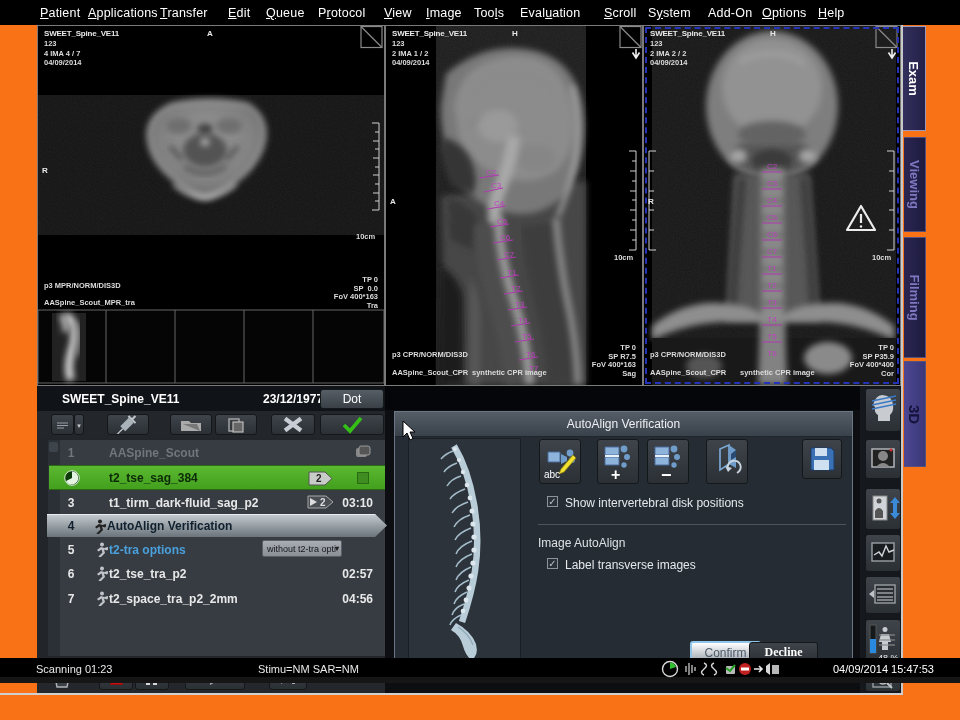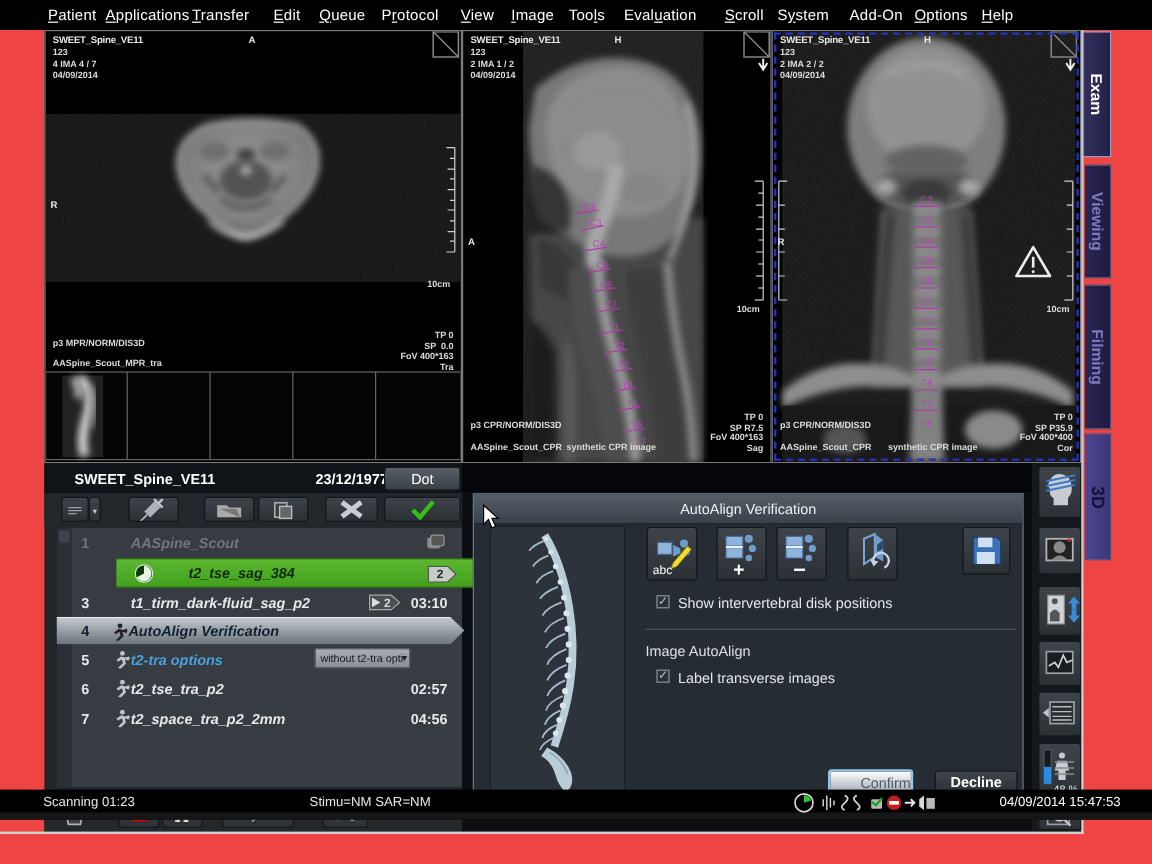--- a/index.html
+++ b/index.html
@@ -1,40 +1,40 @@
 <!DOCTYPE html>
 <html><head>
 <meta charset="utf-8">
 <style>
 * { margin:0; padding:0; box-sizing:border-box; }
 html,body { width:960px; height:720px; background:#000; overflow:hidden;
   font-family:"Liberation Sans", sans-serif; }
 .abs { position:absolute; }
-#stage { position:relative; width:960px; height:720px; background:#ef4444; }
+#stage { position:relative; width:960px; height:720px; background:#f97316; }
 
 #menubar { left:0; top:0; width:960px; height:25px; background:#000; color:#fff;
   font-size:12.5px; letter-spacing:0.2px; }
 #menubar span { position:absolute; top:6px; white-space:nowrap; }
 #menubar u { text-decoration:underline; }
 
 .vp { background:#000; border:1px solid #7a7a7a; overflow:hidden; }
 .ovl { position:absolute; color:#dcdcdc; font-size:7.5px; line-height:8.5px; white-space:pre; font-weight:bold; }
 .ovlb { font-weight:bold; font-size:8px; letter-spacing:-0.2px; color:#e8e8e8; }
 
 .tab { position:absolute; border:1px solid #8888aa; border-left:none; color:#8078c0;
   display:flex; align-items:center; justify-content:center; }
 .tab .vt { transform:rotate(90deg); white-space:nowrap; font-size:13px; font-weight:bold; }
 
 #proto { left:37px; top:386px; width:348px; height:309px; background:#22262a; }
 .btn3d { background:linear-gradient(#3e444a,#2b3035); border:1px solid #15181b;
   border-radius:3px; }
 .prow { position:absolute; left:12px; width:336px; height:24px; color:#e8e8e8;
   font-size:12px; font-weight:bold; }
 .pnum { position:absolute; left:15px; top:5px; width:14px; text-align:center; }
-.ptxt { position:absolute; left:60px; top:5px;font-style:italic; }
+.ptxt { position:absolute; left:60px; top:5px; }
 .ptime { position:absolute; right:12px; top:5px; }
 
 #dlg { left:394px; top:411px; width:459px; height:265px; background:#262c34;
   border:1px solid #6a7684; }
 .cb { position:absolute; width:11px; height:11px; background:#2a3138;
   border:1px solid #8a949c; color:#b8c0c8; font-size:10px; line-height:9px; text-align:center; }
 </style>
 </head>
 <body>
 <div id="stage">
@@ -430,21 +430,21 @@
   <div class="abs" style="left:12px; top:56px; width:9px; height:10px; background:#3e444c; border-radius:2px;"></div>
 
   <div class="prow" style="top:55px; color:#70767c;">
     <span class="pnum">1</span>
         <span class="ptxt">AASpine_Scout</span>
     <svg style="position:absolute; right:14px; top:4px;" width="16" height="15">
           <rect x="1" y="3" width="11" height="9" rx="2" fill="#888"></rect>
           <rect x="4" y="1" width="11" height="9" rx="2" fill="#555" stroke="#999"></rect>
         </svg>
   </div>
-  <div class="prow" style="top:79px; height:25px; background:linear-gradient(#5cb830,#42a01e); border-top:1px solid #2a6a12; border-bottom:1px solid #2a6a12; color:#0c2a06;margin-left:48px;">
+  <div class="prow" style="top:79px; height:25px; background:linear-gradient(#5cb830,#42a01e); border-top:1px solid #2a6a12; border-bottom:1px solid #2a6a12; color:#0c2a06;">
     <svg style="position:absolute; left:15px; top:4px;" width="16" height="16">
       <circle cx="8" cy="8" r="7.3" fill="#0c3a08" stroke="#d8ecd4" stroke-width="1"></circle>
       <path d="M 8 8 L 8 1.5 A 6.5 6.5 0 1 1 2 11 Z" fill="#e4f4e0"></path>
     </svg>
     <span class="ptxt">t2_tse_sag_384</span>
     <svg style="position:absolute; left:259px; top:5px;" width="26" height="15">
       <path d="M 1 1 h 16 l 7 6.5 l -7 6.5 h -16 z" fill="#c8ccc8" stroke="#555"></path>
       <text x="8" y="11" font-size="10" font-weight="bold" fill="#222">2</text>
     </svg>
     <div style="position:absolute; right:16px; top:6px; width:12px; height:12px; background:#3f8d20; border:1px solid #2a6a12;"></div>
@@ -622,23 +622,23 @@
     </svg></div>
 
   <div class="cb" style="left:152px; top:84px;">✓</div>
   <div class="abs" style="left:170px; top:84px; color:#e4e8ec; font-size:12px;">Show intervertebral disk positions</div>
   <div class="abs" style="left:143px; top:112px; width:308px; height:1px; background:#4a545e;"></div>
   <div class="abs" style="left:143px; top:124px; color:#dce0e4; font-size:12px;">Image AutoAlign</div>
   <div class="cb" style="left:152px; top:146px;">✓</div>
   <div class="abs" style="left:170px; top:146px; color:#e4e8ec; font-size:12px;">Label transverse images</div>
 
   <div class="abs" style="left:295px; top:229px; width:71px; height:23px; border:2px solid #90c4e8; border-radius:3px; background:linear-gradient(#ffffff,#9aa2ac);">
-    <div style="text-align:right; color:#4c5a68; font-size:12px; margin-top:3px;">Confirm</div>
+    <div style="text-align:center; color:#4c5a68; font-size:12px; margin-top:3px;">Confirm</div>
       </div>
-  <div class="abs btn3d" style="left:384px; top:230px; width:69px; height:21px;">
+  <div class="abs btn3d" style="left:354px; top:230px; width:69px; height:21px;font-family:Liberation Serif, serif;">
     <div style="text-align:center; color:#fff; font-size:12px; font-weight:bold; margin-top:2px;">Decline</div>
       </div>
 </div>
 
 <svg class="abs" style="left:401px; top:420px;" width="16" height="22">
   <path d="M 2 1 L 2 17 L 6 13 L 9 20 L 12 18.5 L 9 12 L 14 12 Z" fill="#fff" stroke="#000" stroke-width="1"></path>
 </svg>
 
 <div class="abs" style="left:860px; top:386px; width:42px; height:309px; background:#15181c;"></div>
 <div class="abs btn3d" style="left:865px; top:388px; width:36px; height:44px;">

